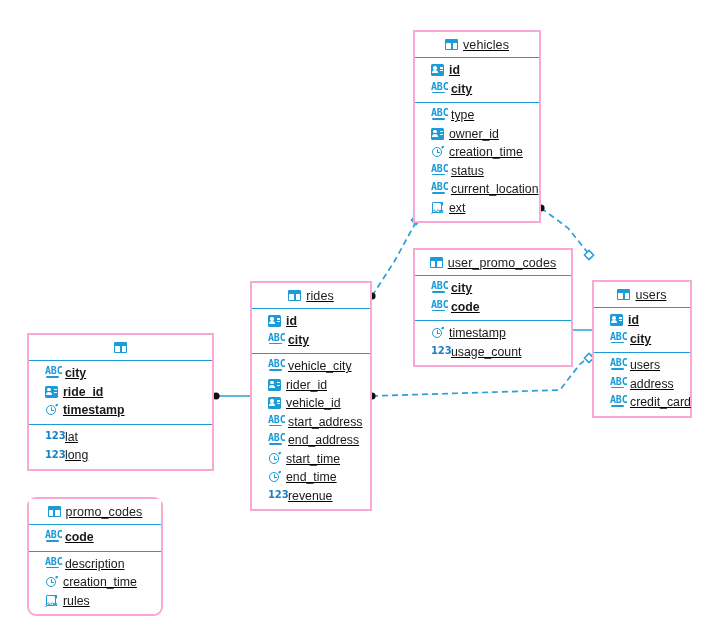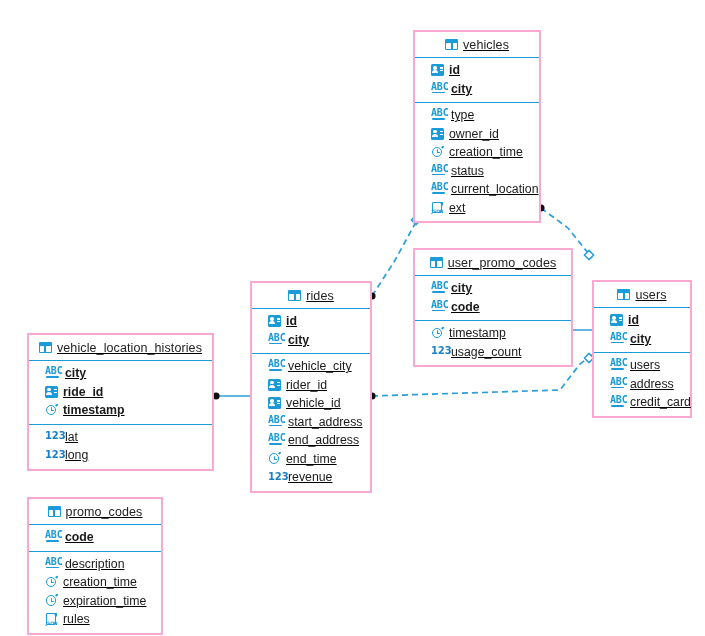--- a/index.html
+++ b/index.html
@@ -373,34 +373,42 @@
           </span>
           <span class="fname">end_address</span>
         </div>
         <div class="row">
           <span class="ic ic-clock">
             <span class="dial"></span>
             <span class="hand-a"></span>
             <span class="hand-b"></span>
             <span class="tick"></span>
           </span>
+          <span class="fname">start_time</span>
+        </div>
+        <div class="row">
+          <span class="ic ic-clock">
+            <span class="dial"></span>
+            <span class="hand-a"></span>
+            <span class="hand-b"></span>
+            <span class="tick"></span>
+          </span>
           <span class="fname">end_time</span>
         </div>
         <div class="row">
           <span class="ic ic-num">
             <span class="num-t">123</span>
           </span>
           <span class="fname">revenue</span>
         </div>
       </div>
     </div>
     <div class="table" style="left: 27px; top: 333px; width: 187px;">
       <div class="tbl-header">
         <span class="ic ic-table"></span>
-        <span class="tbl-title">vehicle_location_histories</span>
       </div>
       <div class="section pk">
         <div class="row key">
           <span class="ic ic-abc">
             <span class="abc-t">ABC</span>
             <span class="abc-u"></span>
           </span>
           <span class="fname">city</span>
         </div>
         <div class="row key">
@@ -430,21 +438,21 @@
           <span class="fname">lat</span>
         </div>
         <div class="row">
           <span class="ic ic-num">
             <span class="num-t">123</span>
           </span>
           <span class="fname">long</span>
         </div>
       </div>
     </div>
-    <div class="table" style="left: 27px; top: 497px; width: 136px;">
+    <div class="table" style="left: 27px; top: 497px; width: 136px; border-radius: 9px;">
       <div class="tbl-header">
         <span class="ic ic-table"></span>
         <span class="tbl-title">promo_codes</span>
       </div>
       <div class="section pk">
         <div class="row key">
           <span class="ic ic-abc">
             <span class="abc-t">ABC</span>
             <span class="abc-u"></span>
           </span>
@@ -460,29 +468,20 @@
           <span class="fname">description</span>
         </div>
         <div class="row">
           <span class="ic ic-clock">
             <span class="dial"></span>
             <span class="hand-a"></span>
             <span class="hand-b"></span>
             <span class="tick"></span>
           </span>
           <span class="fname">creation_time</span>
-        </div>
-        <div class="row">
-          <span class="ic ic-clock">
-            <span class="dial"></span>
-            <span class="hand-a"></span>
-            <span class="hand-b"></span>
-            <span class="tick"></span>
-          </span>
-          <span class="fname">expiration_time</span>
         </div>
         <div class="row">
           <span class="ic ic-json">
             <span class="pg"></span>
             <span class="fold"></span>
             <span class="jt">JSON</span>
           </span>
           <span class="fname">rules</span>
         </div>
       </div>

